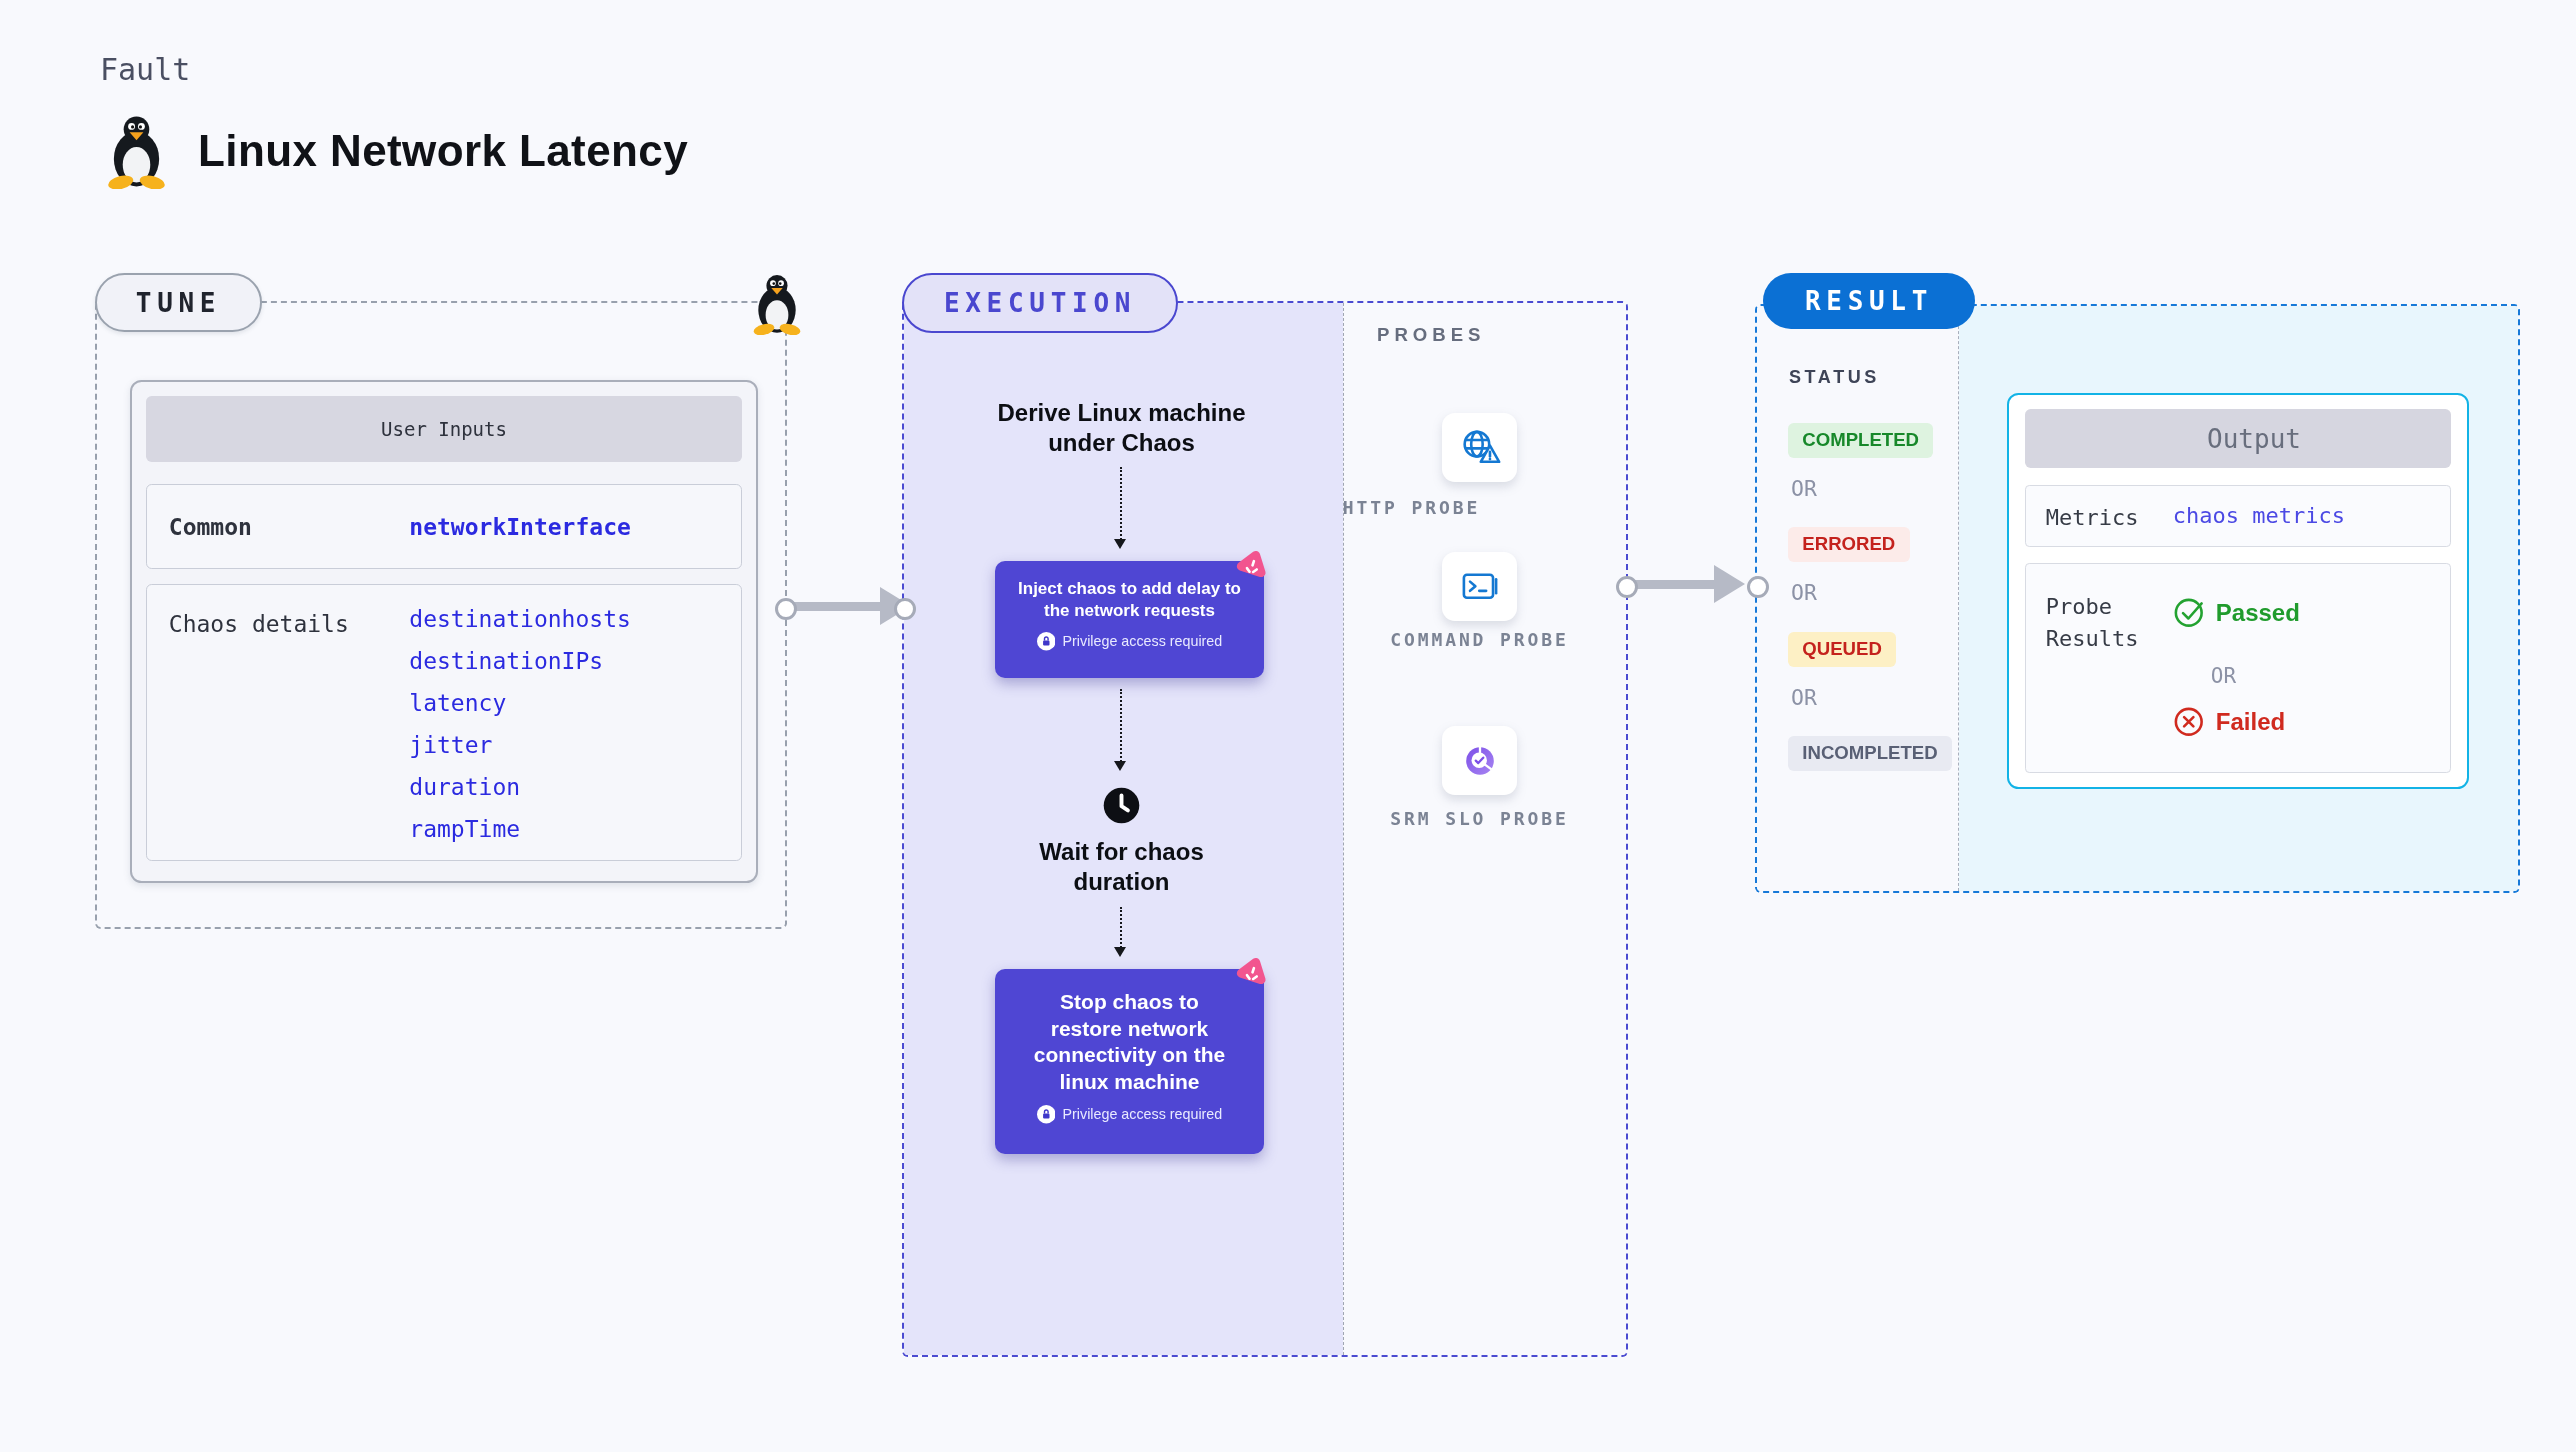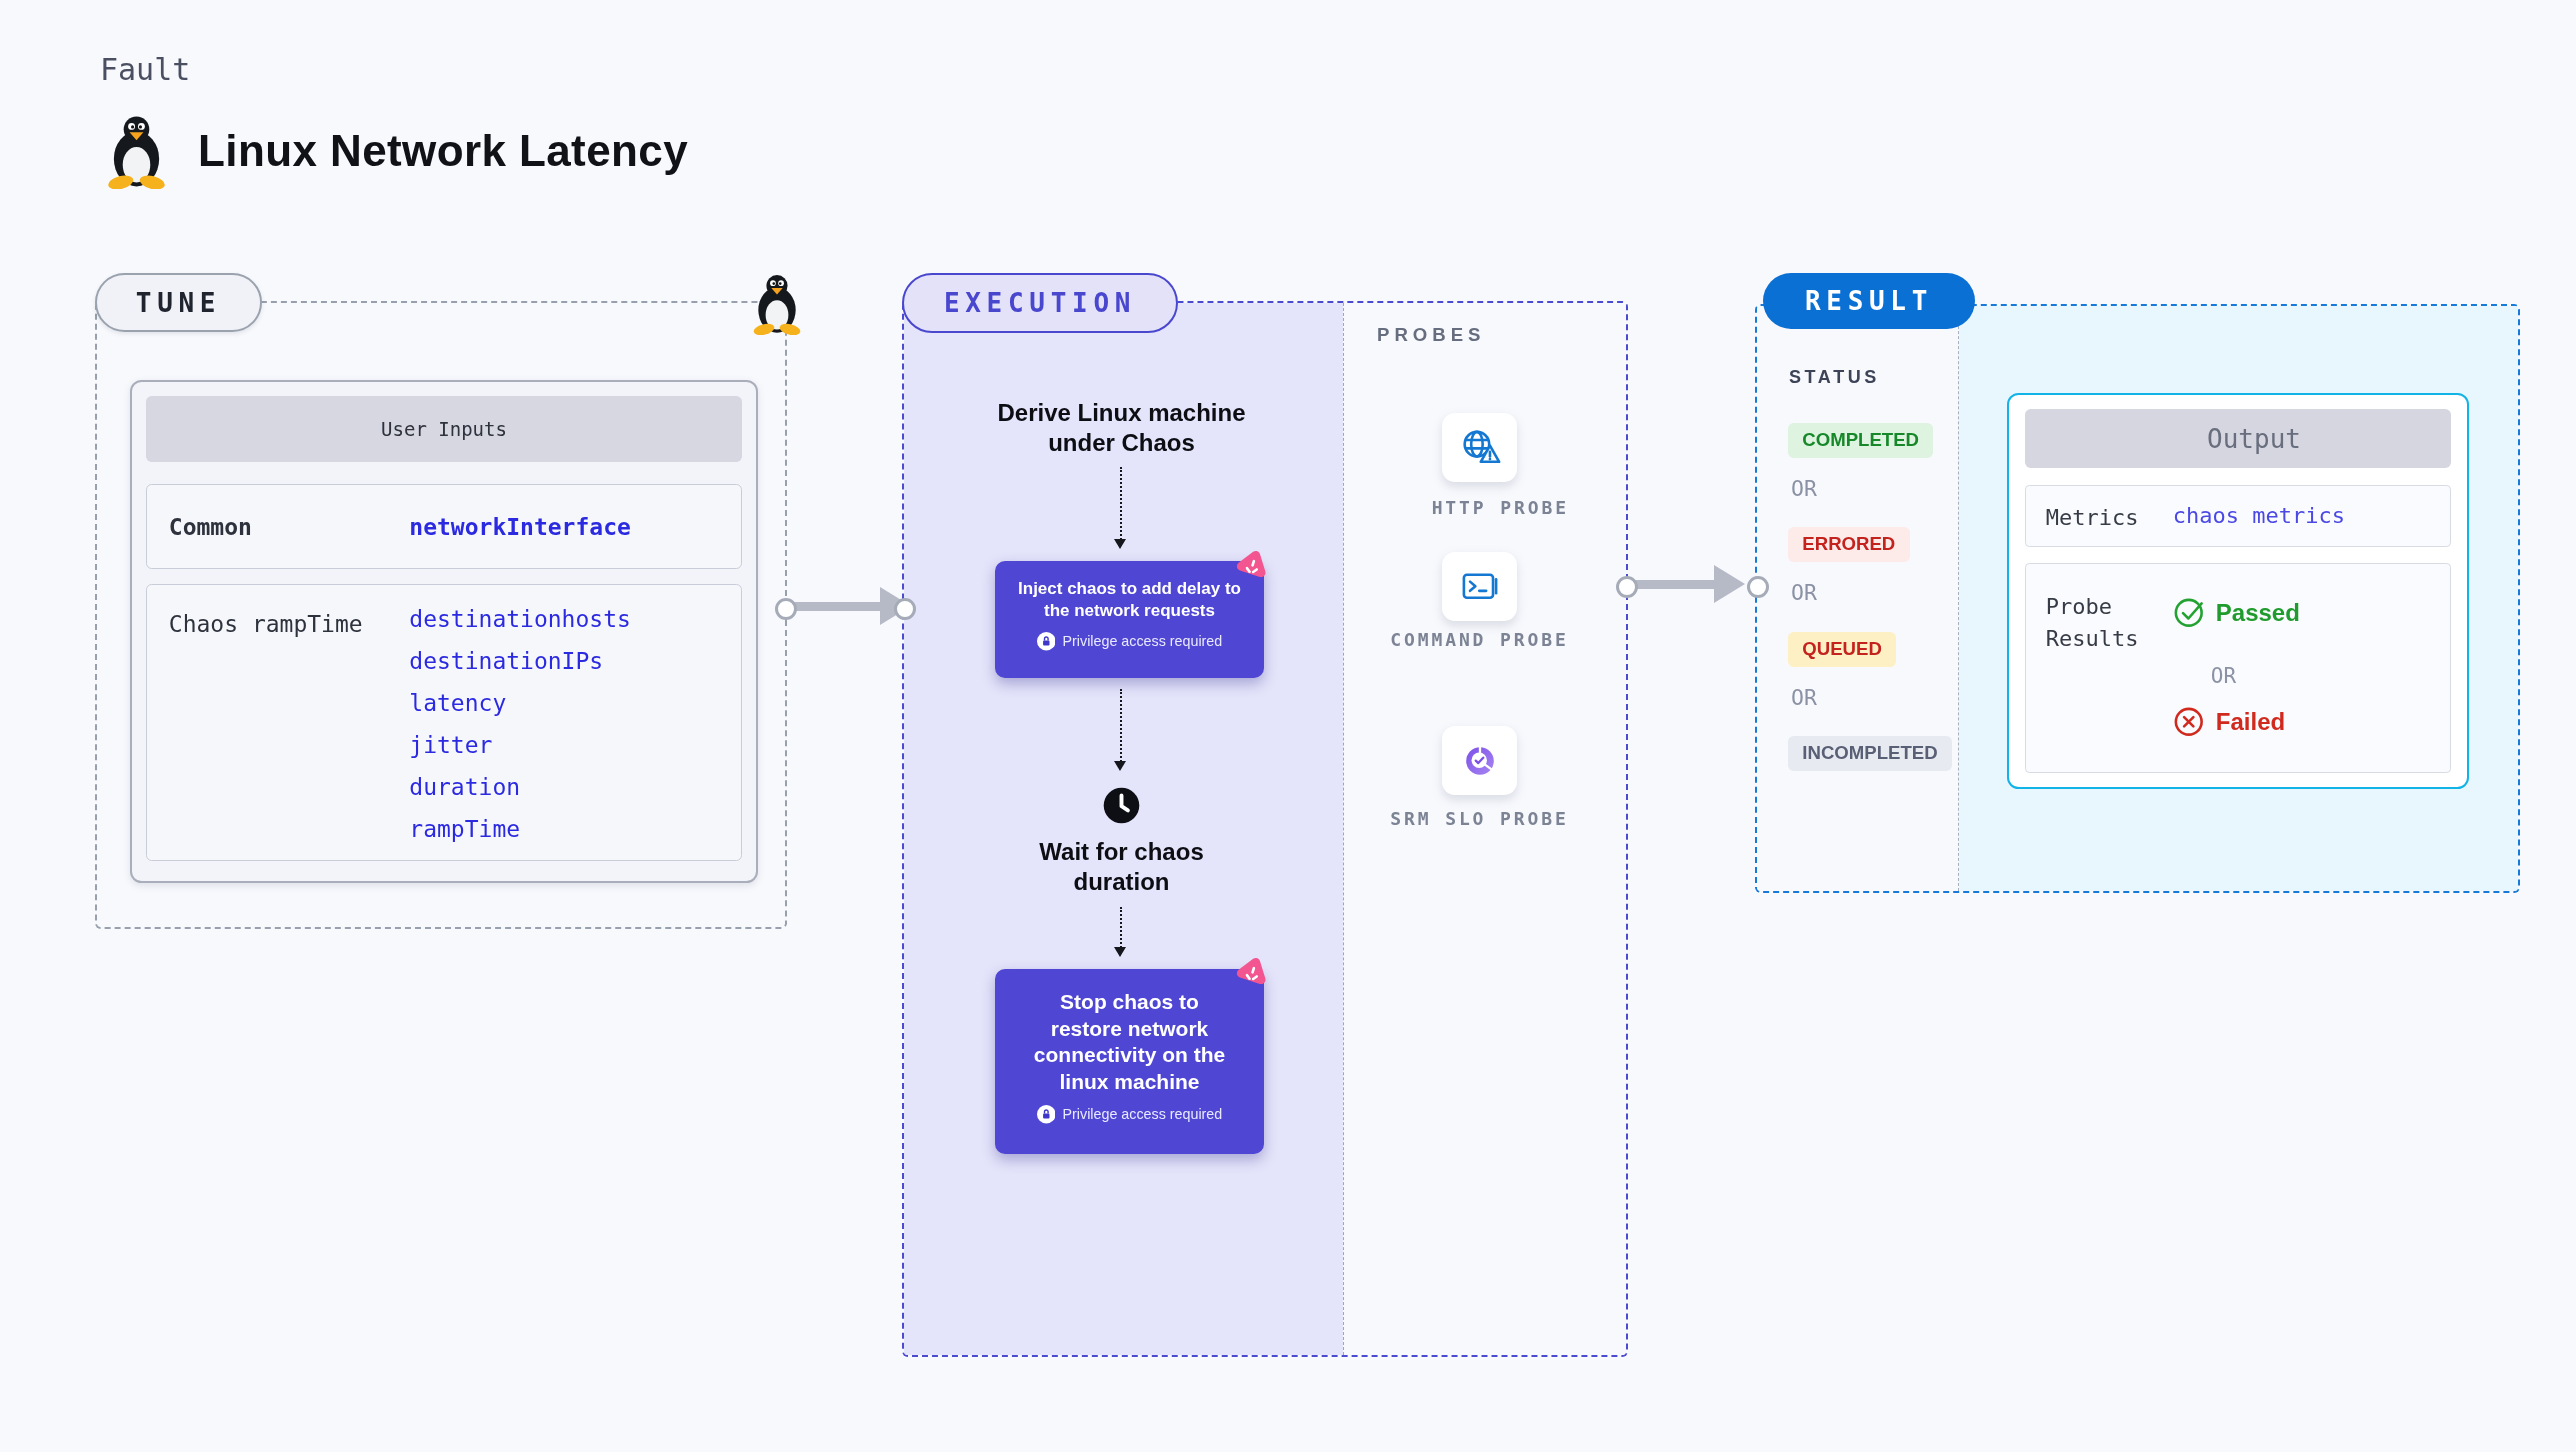--- a/index.html
+++ b/index.html
@@ -131,21 +131,21 @@
 
   <div class="abs ui-card mono">
     <div class="ui-header">User Inputs</div>
     <div class="ui-row ui-row-1">
       <div class="row-label" style="top:29px;">Common</div>
       <div class="row-values" style="top:29px;line-height:26px;">
         <span>networkInterface</span>
       </div>
     </div>
     <div class="ui-row ui-row-2">
-      <div class="row-label" style="top:26px;">Chaos rampTime</div>
+      <div class="row-label" style="top:26px;">Chaos details</div>
       <div class="row-values" style="top:13px;">
         <span>destinationhosts</span>
         <span>destinationIPs</span>
         <span>latency</span>
         <span>jitter</span>
         <span>duration</span>
         <span>rampTime</span>
       </div>
     </div>
   </div>
@@ -236,21 +236,21 @@
       <g stroke="#1478d2" stroke-width="3.4" fill="none">
         <circle cx="26" cy="25" r="16"></circle>
         <ellipse cx="26" cy="25" rx="7.5" ry="16"></ellipse>
         <path d="M11.5 19.5 H40.5 M11.5 30.5 H40.5"></path>
       </g>
       <path d="M43 27 L55 48 H31 Z" fill="#ffffff" stroke="#1478d2" stroke-width="3.4" stroke-linejoin="round"></path>
       <path d="M43 35 v6" stroke="#1478d2" stroke-width="3.4" stroke-linecap="round"></path>
       <circle cx="43" cy="44.5" r="1.8" fill="#1478d2"></circle>
     </svg>
   </div>
-  <div class="probe-label mono" style="left:1390px;top:496px;text-align:right;">HTTP PROBE</div>
+  <div class="probe-label mono" style="left:1322px;top:496px;">HTTP PROBE</div>
 
   <div class="probe-card" style="left:1442px;top:552px;">
     <svg width="46" height="46" viewBox="0 0 60 60">
       <rect x="9" y="14" width="38" height="30" rx="4" stroke="#1478d2" stroke-width="3.4" fill="none"></rect>
       <path d="M17 23 l7 6 l-7 6" stroke="#1478d2" stroke-width="3.4" fill="none" stroke-linecap="round" stroke-linejoin="round"></path>
       <path d="M29 35 h9" stroke="#1478d2" stroke-width="3.4" stroke-linecap="round"></path>
       <path d="M51 20 v18" stroke="#1478d2" stroke-width="3.4" stroke-linecap="round"></path>
     </svg>
   </div>
   <div class="probe-label mono" style="left:1390px;top:628px;">COMMAND PROBE</div>

